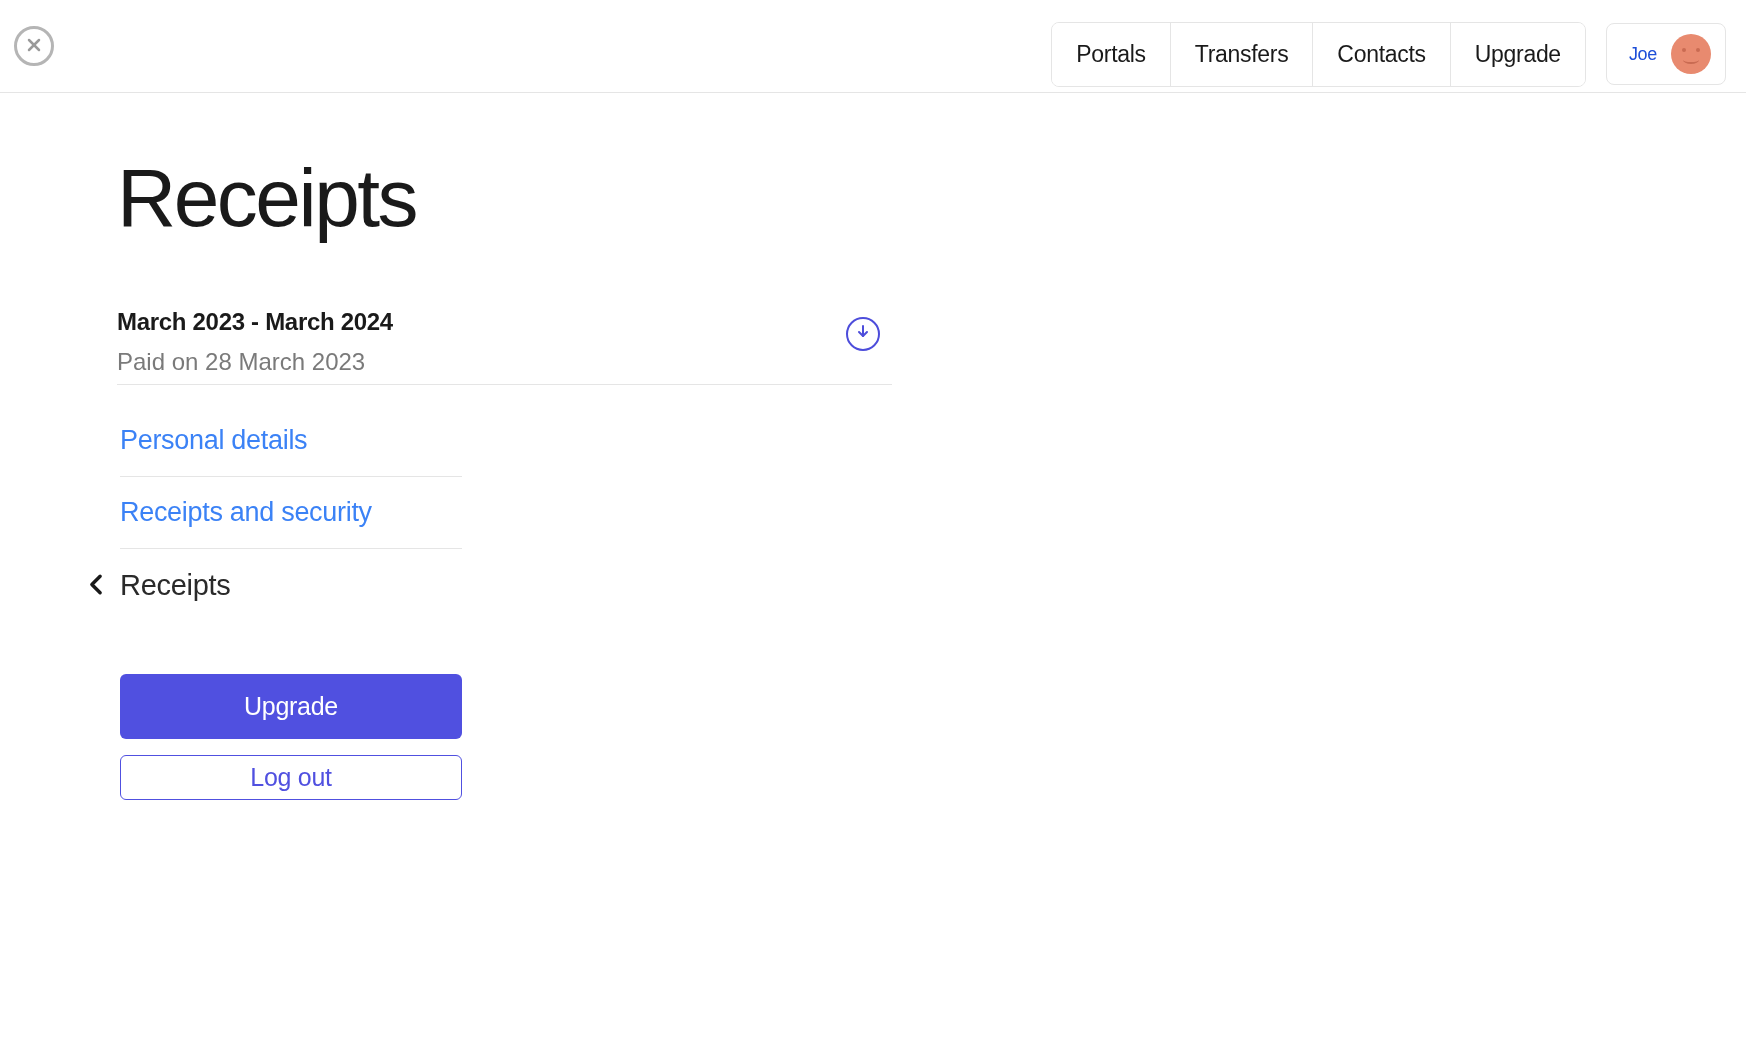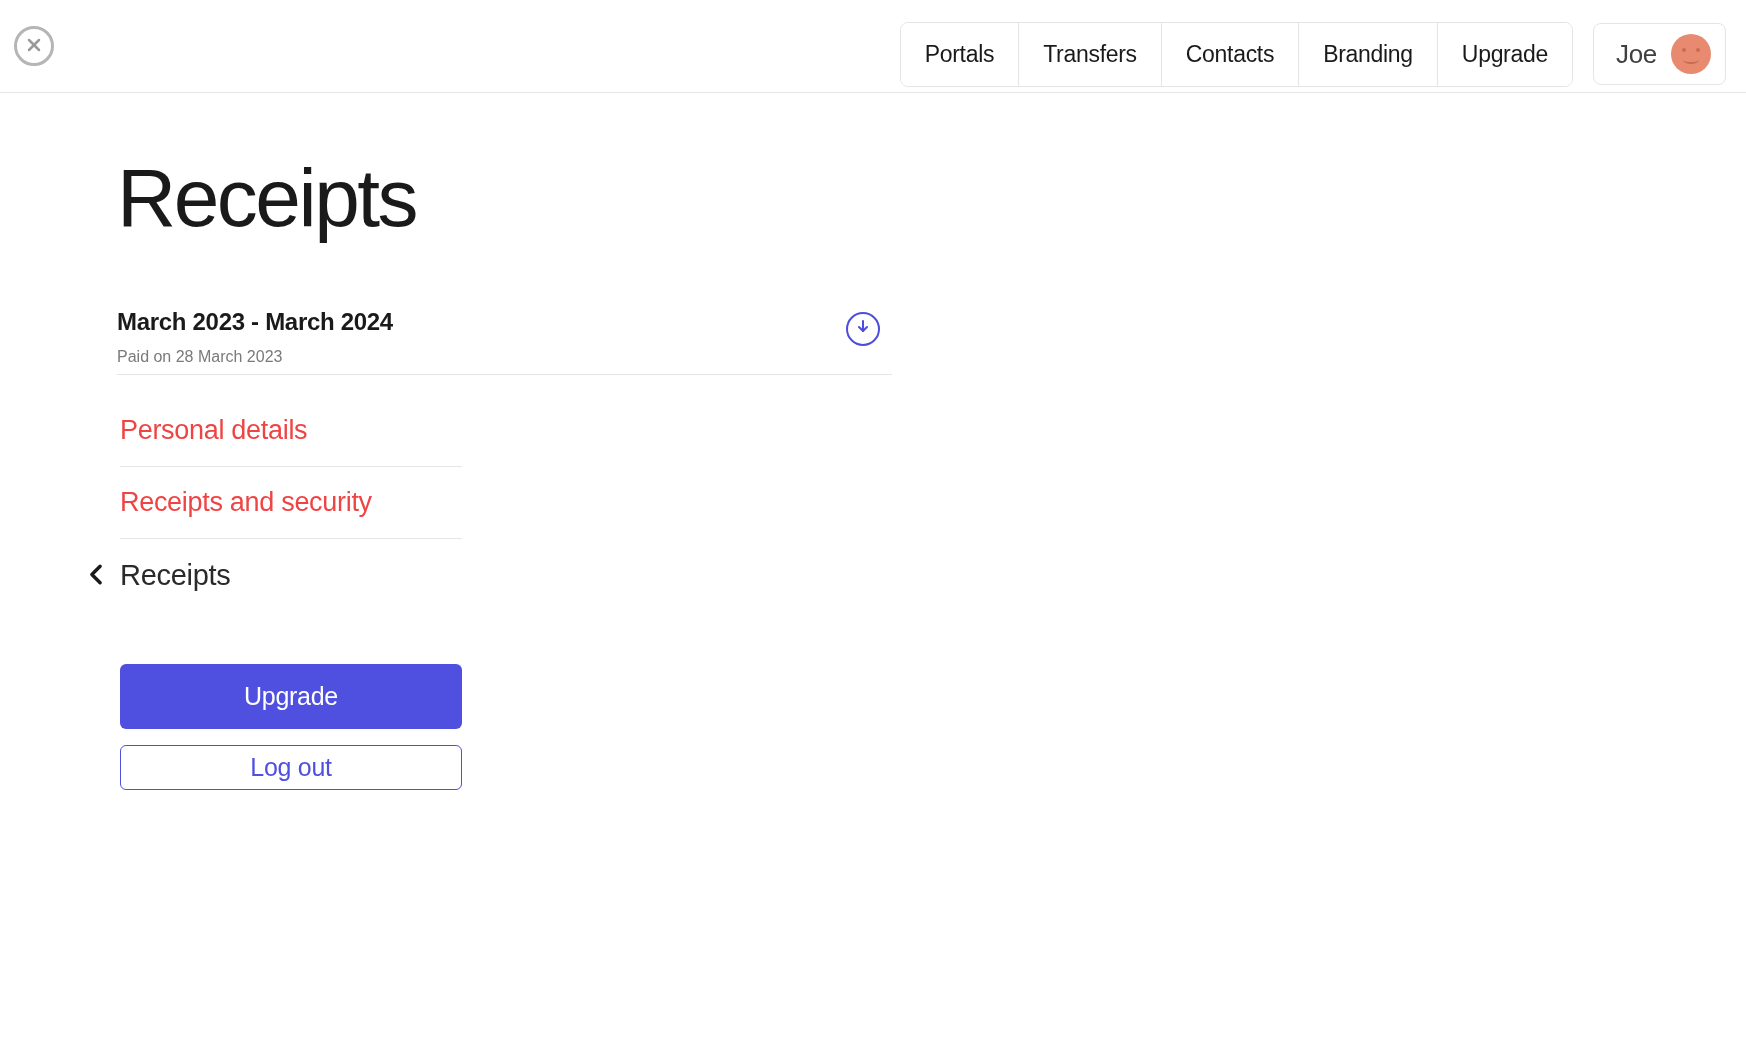--- a/index.html
+++ b/index.html
@@ -69,23 +69,23 @@
     .user-chip {
       display: flex;
       align-items: center;
       gap: 14px;
       border: 1px solid #e5e5e5;
       border-radius: 8px;
       padding: 10px 14px 10px 22px;
       cursor: pointer;
     }
     .user-name {
-      font-size: 26px;
-      font-weight: 500;
-      color: #404040;
+      font-size: 18px;
+      font-weight: 500;
+      color: #1d4ed8;
       letter-spacing: -0.3px;
     }
     .avatar {
       width: 40px;
       height: 40px;
       border-radius: 50%;
       background: #e88a6f;
       position: relative;
     }
     .avatar::before {
@@ -140,21 +140,21 @@
       margin-top: 17px;
     }
     .receipt-period {
       font-size: 24px;
       font-weight: 600;
       color: #1a1a1a;
       margin-bottom: 12px;
       letter-spacing: -0.3px;
     }
     .receipt-paid {
-      font-size: 16px;
+      font-size: 24px;
       font-weight: 400;
       color: #7a7a7a;
     }
     .download-btn {
       width: 34px;
       height: 34px;
       border-radius: 50%;
       border: 2.5px solid #4d4ddb;
       background: transparent;
       display: flex;
@@ -170,21 +170,21 @@
     
     .sidebar {
       margin-left: 120px;
       width: 342px;
       padding-top: 12px;
     }
     .side-item {
       display: block;
       font-size: 27px;
       font-weight: 400;
-      color: #ef4444;
+      color: #3b82f6;
       padding: 20px 0;
       border-bottom: 1px solid #e5e5e5;
       cursor: pointer;
       position: relative;
       letter-spacing: -0.3px;
     }
     .side-item.active {
       color: #2a2a2a;
       font-weight: 500;
       border-bottom: none;
@@ -241,21 +241,20 @@
         <line x1="3" y1="3" x2="13" y2="13"></line>
         <line x1="13" y1="3" x2="3" y2="13"></line>
       </svg>
     </span>
   </button>
   <div class="header-right">
     <nav class="nav">
       <button class="nav-item">Portals</button>
       <button class="nav-item">Transfers</button>
       <button class="nav-item">Contacts</button>
-      <button class="nav-item">Branding</button>
       <button class="nav-item">Upgrade</button>
     </nav>
     <div class="user-chip">
       <span class="user-name">Joe</span>
       <span class="avatar"></span>
     </div>
   </div>
 </div>
 
 <div class="content">

